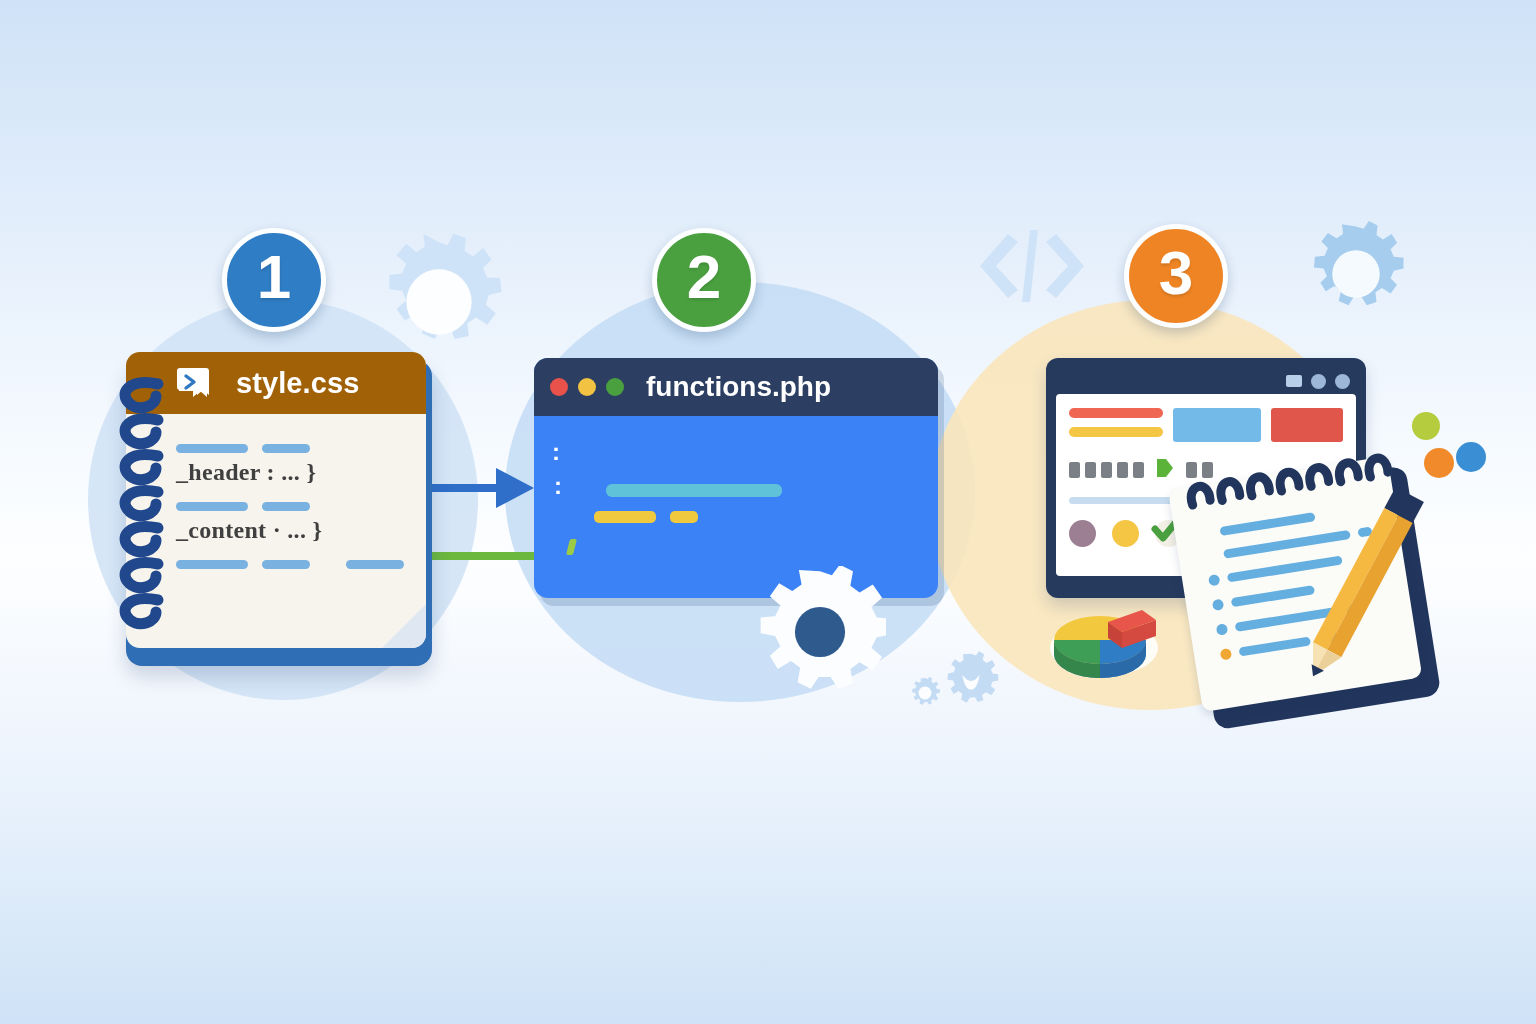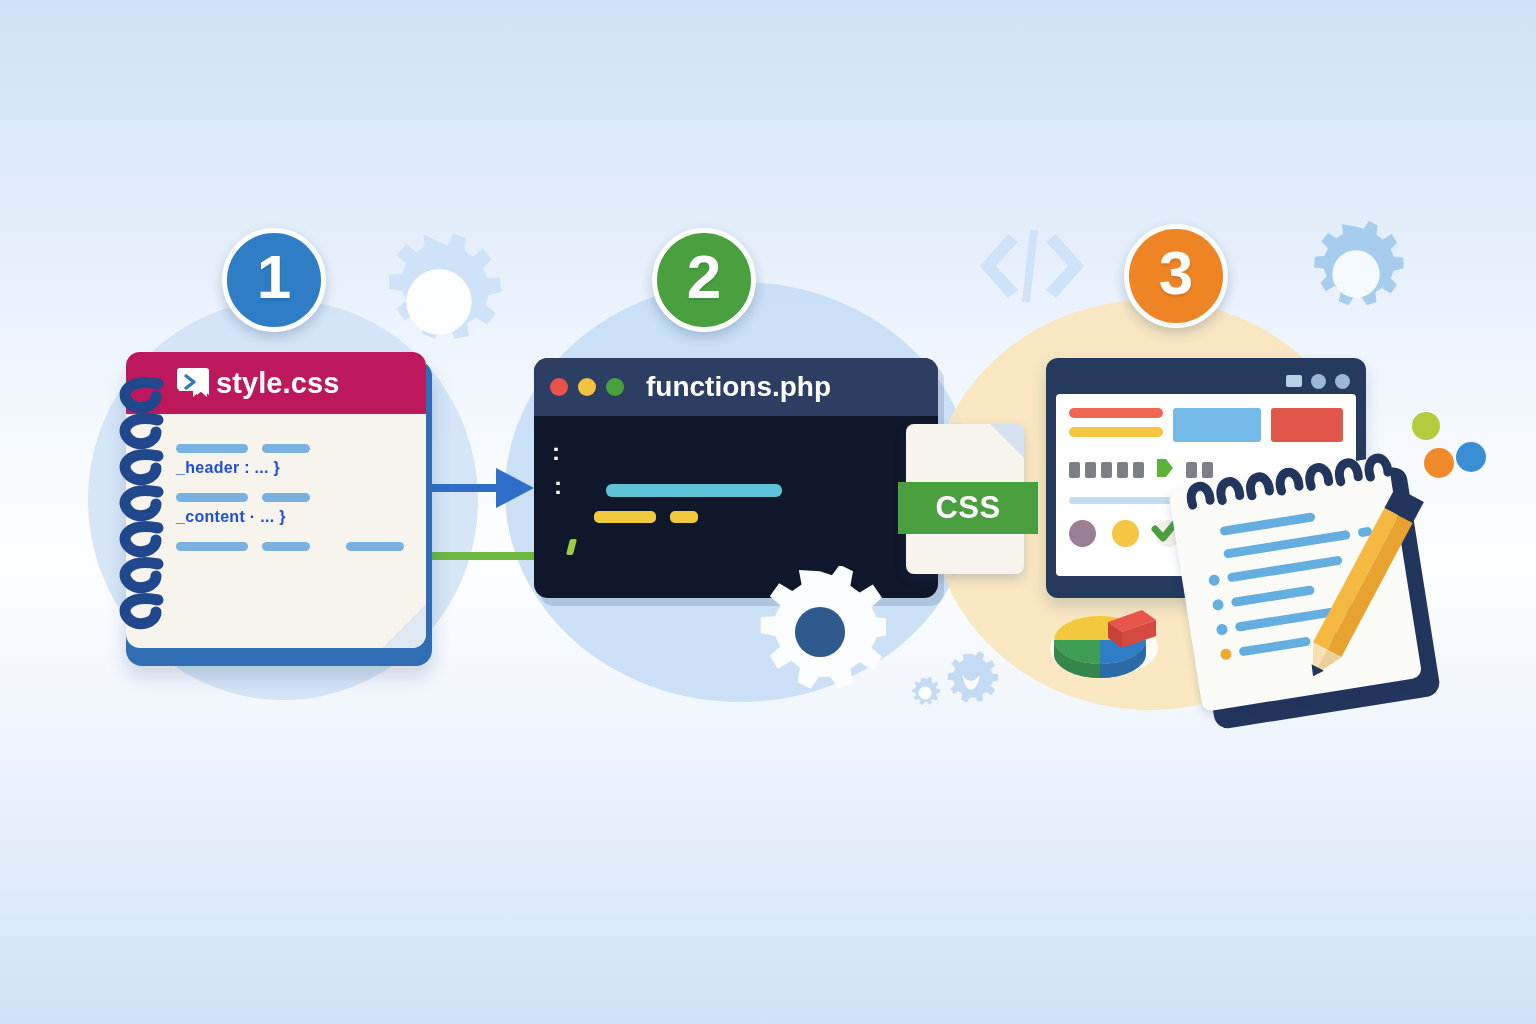--- a/index.html
+++ b/index.html
@@ -41,39 +41,39 @@
   .nb-back {
     position: absolute; left: 14px; top: 8px; width: 306px; height: 306px;
     background: #2f6db5; border-radius: 16px;
     box-shadow: 0 10px 20px rgba(30,60,110,.20);
   }
   .nb-main {
     position: absolute; left: 14px; top: 0; width: 300px; height: 296px;
     border-radius: 14px; overflow: hidden; background: #f6f4ec;
   }
   .nb-head {
-    height: 62px; background: #be185d; display: flex; align-items: center; gap: 6px;
+    height: 62px; background: #a16207; display: flex; align-items: center; gap: 26px;
     padding-left: 50px;
   }
   .nb-icon { width: 34px; height: 34px; position: relative; flex: none; }
   .nb-title { color: #fff; font-size: 29px; font-weight: 700; letter-spacing: .1px; }
   .nb-body { padding: 30px 22px 0 50px; }
   .nb-row { display: flex; align-items: center; gap: 14px; margin-bottom: 6px; }
   .bar { height: 9px; border-radius: 5px; background: #79b1e0; }
-  .nb-code { color: #1d4ed8; font-size: 16px; font-weight: 700; letter-spacing: .3px; margin: 4px 0 16px 0; }
+  .nb-code { color: #404040; font-size: 24px; font-weight: 700; letter-spacing: .3px; margin: 4px 0 16px 0; font-family: Liberation Serif, serif; }
   .nb-corner {
     position: absolute; right: 0; bottom: 0; width: 44px; height: 44px;
     background: #dfe7f2; clip-path: polygon(100% 0, 100% 100%, 0 100%);
   }
   .rings { position: absolute; left: 0; top: 18px; width: 56px; height: 268px; }
 
   
   .codewin { position: absolute; left: 534px; top: 358px; width: 410px; height: 246px; }
   .cw-shadow { position: absolute; left: 6px; top: 8px; width: 404px; height: 240px; background: rgba(40,70,120,.18); border-radius: 14px; }
-  .cw-main { position: absolute; left: 0; top: 0; width: 404px; height: 240px; background: #0f172a; border-radius: 14px; overflow: hidden; }
+  .cw-main { position: absolute; left: 0; top: 0; width: 404px; height: 240px; background: #3b82f6; border-radius: 14px; overflow: hidden; }
   .cw-head { height: 58px; background: #2c3f63; display: flex; align-items: center; gap: 10px; padding: 0 16px; }
   .dot { width: 18px; height: 18px; border-radius: 50%; flex: none; }
   .cw-title { color: #fff; font-size: 28px; font-weight: 700; margin-left: 12px; }
   .cw-body { padding: 22px 20px 0 18px; position: relative; }
   .cw-line { color: #fff; font-size: 24px; font-weight: 700; display: flex; align-items: center; gap: 12px; }
   .colon { color: #fff; font-size: 24px; font-weight: 700; letter-spacing: 0; }
   .cw-row { display: flex; align-items: center; gap: 16px; margin-top: 18px; padding-left: 22px; }
   .cw-row2 { display: flex; align-items: center; gap: 14px; margin-top: 14px; padding-left: 30px; }
   .tick { width: 7px; height: 16px; background: #9ccb45; border-radius: 2px; transform: skewX(-14deg); margin-top: 16px; margin-left: 16px; }
 
@@ -270,27 +270,20 @@
     </div>
   </div>
 
   <div class="deco" style="left:754px; top:566px;">
     <svg width="132" height="132" viewBox="0 0 100 100">
       <path fill="#fbfdff" d="M50 4l9 3 6-8 10 5-2 11 7 5 10-6 7 10-8 7 4 8 11 1 0 12-11 2-4 8 8 7-7 10-10-6-7 5 2 11-11 4-6-9-9 0-6 9-10-5 2-11-7-5-10 6-6-10 8-7-4-8-11-2 0-12 11-1 4-8-8-7 7-10 10 6 7-5-2-11z"></path>
       <circle cx="50" cy="50" r="19" fill="#2e5a8e"></circle>
     </svg>
   </div>
 
-  <div class="cssfile">
-    <div class="cf-paper"></div>
-    <div class="cf-fold"></div>
-    <div class="cf-band">
-      <span>CSS</span>
-    </div>
-  </div>
 
   <div class="browser">
     <div class="br-frame">
       <div class="br-bar">
         <span class="br-sq"></span>
         <span class="br-ci"></span>
         <span class="br-ci"></span>
       </div>
       <div class="br-page">
         <div class="br-rowA">

